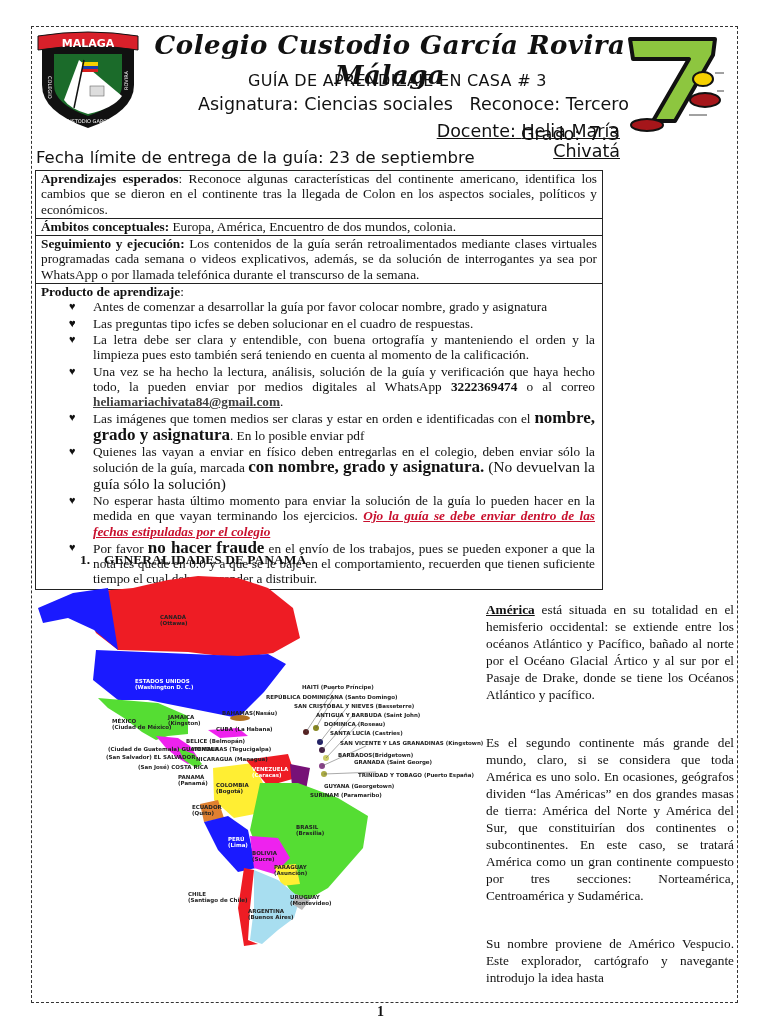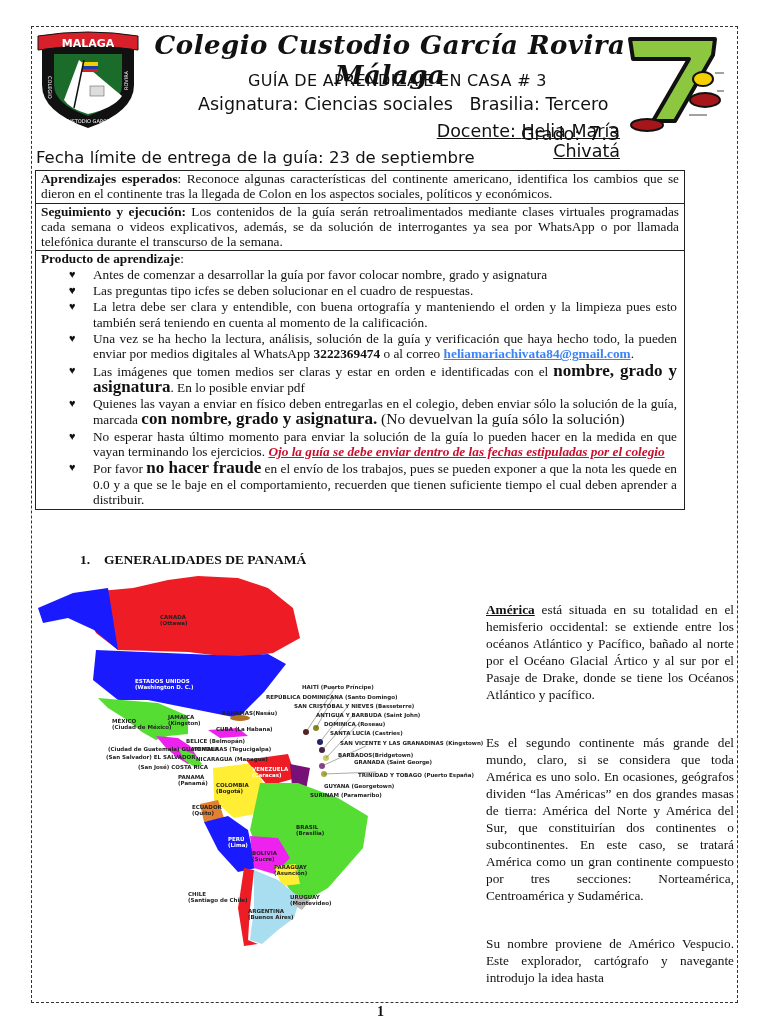--- a/index.html
+++ b/index.html
@@ -37,32 +37,32 @@
   }
   .grade-line .grade-value { font-size: 20px; margin-left: 8px; }
   .grade-line .teacher { position: absolute; left: 200px; top: 0; text-decoration: underline; }
   .due-date {
     position: absolute; left: 36px; top: 148px; font-family: "DejaVu Sans", sans-serif;
     font-size: 16.5px;
   }
 
   
   .info-table {
-    position: absolute; left: 35px; top: 170px; width: 650px;
+    position: absolute; left: 35px; top: 170px; width: 568px;
     border: 1px solid #222; font-size: 13.3px; line-height: 15.3px;
   }
   .info-row { border-bottom: 1px solid #222; padding: 0 5px 1px 5px; text-align: justify; }
   .info-row:last-child { border-bottom: none; }
   .info-row b { font-weight: bold; }
   .product-list { list-style: none; padding-left: 28px; padding-right: 2px; }
   .product-list li { position: relative; padding-left: 24px; text-align: justify; margin-bottom: 1px; }
   .product-list li .bullet { position: absolute; left: 0; top: 0; font-size: 11px; }
   .big-bold { font-weight: bold; font-size: 17px; }
   .big-regular { font-size: 15.5px; }
-  .email-link { color: #3b82f6; text-decoration: underline; font-weight: bold; }
+  .email-link { color: #404040; text-decoration: underline; font-weight: bold; }
   .warning { color: #c8102e; font-weight: bold; font-style: italic; text-decoration: underline; }
 
   
   .section-heading {
     position: absolute; left: 80px; top: 552px; font-weight: bold; font-size: 13.5px;
   }
   .section-heading .num { display: inline-block; width: 24px; }
 
   .map-area { position: absolute; left: 38px; top: 568px; width: 436px; height: 380px; }
   .map-label { position: absolute; font-family: "DejaVu Sans", sans-serif; font-size: 5.5px; font-weight: bold; color: #222; white-space: nowrap; }
@@ -101,29 +101,30 @@
   <ellipse cx="78" cy="46" rx="10" ry="7" fill="#f5d000" stroke="#111" stroke-width="2"></ellipse>
   <ellipse cx="80" cy="67" rx="15" ry="7" fill="#a5161a" stroke="#111" stroke-width="2"></ellipse>
   <ellipse cx="22" cy="92" rx="16" ry="6" fill="#a5161a" stroke="#111" stroke-width="2"></ellipse>
   <line x1="90" y1="40" x2="99" y2="40" stroke="#444" stroke-width="1"></line>
   <line x1="92" y1="58" x2="99" y2="58" stroke="#444" stroke-width="1"></line>
   <line x1="64" y1="82" x2="82" y2="82" stroke="#444" stroke-width="1"></line>
 </svg>
 
 <div class="school-title">Colegio Custodio García Rovira Málaga</div>
 <div class="guide-title">GUÍA DE APRENDIZAJE EN CASA # 3</div>
-<div class="subject-line"><span>Asignatura:</span> <span>Ciencias sociales</span>   <span>Brasilia:</span> <span>Tercero</span></div>
+<div class="subject-line"><span>Asignatura:</span> <span>Ciencias sociales</span>   <span>Reconoce:</span> <span>Tercero</span></div>
 <div class="grade-line">
   <span>Grado:</span><span class="grade-value">7.3</span>
   <span class="teacher"><span>Docente:</span> <span>Helia María Chivatá</span></span>
 </div>
 <div class="due-date">Fecha límite de entrega de la guía: 23 de septiembre</div>
 
 <div class="info-table">
   <div class="info-row"><b>Aprendizajes esperados</b><span>: Reconoce algunas características del continente americano, identifica los cambios que se dieron en el continente tras la llegada de Colon en los aspectos sociales, políticos y económicos.</span></div>
+  <div class="info-row"><b>Ámbitos conceptuales:</b><span> Europa, América, Encuentro de dos mundos, colonia.</span></div>
   <div class="info-row"><b>Seguimiento y ejecución:</b><span> Los contenidos de la guía serán retroalimentados mediante clases virtuales programadas cada semana o videos explicativos, además, se da solución de interrogantes ya sea por WhatsApp o por llamada telefónica durante el transcurso de la semana.</span></div>
   <div class="info-row">
     <b>Producto de aprendizaje</b><span>:</span>
     <ul class="product-list">
       <li><span class="bullet">♥</span><span>Antes de comenzar a desarrollar la guía por favor colocar nombre, grado y asignatura</span></li>
       <li><span class="bullet">♥</span></li>
       <li><span class="bullet">♥</span><span>Las preguntas tipo icfes se deben solucionar en el cuadro de respuestas.</span></li>
       <li><span class="bullet">♥</span><span>La letra debe ser clara y entendible, con buena ortografía y manteniendo el orden y la limpieza pues esto también será teniendo en cuenta al momento de la calificación.</span></li>
       <li><span class="bullet">♥</span><span>Una vez se ha hecho la lectura, análisis, solución de la guía y verificación que haya hecho todo, la pueden enviar por medios digitales al WhatsApp </span><b>3222369474</b><span> o al correo </span><a class="email-link">heliamariachivata84@gmail.com</a><span>.</span></li>
       <li><span class="bullet">♥</span><span>Las imágenes que tomen medios ser claras y estar en orden e identificadas con el </span><span class="big-bold">nombre, grado y asignatura</span><span>. En lo posible enviar pdf</span></li>

